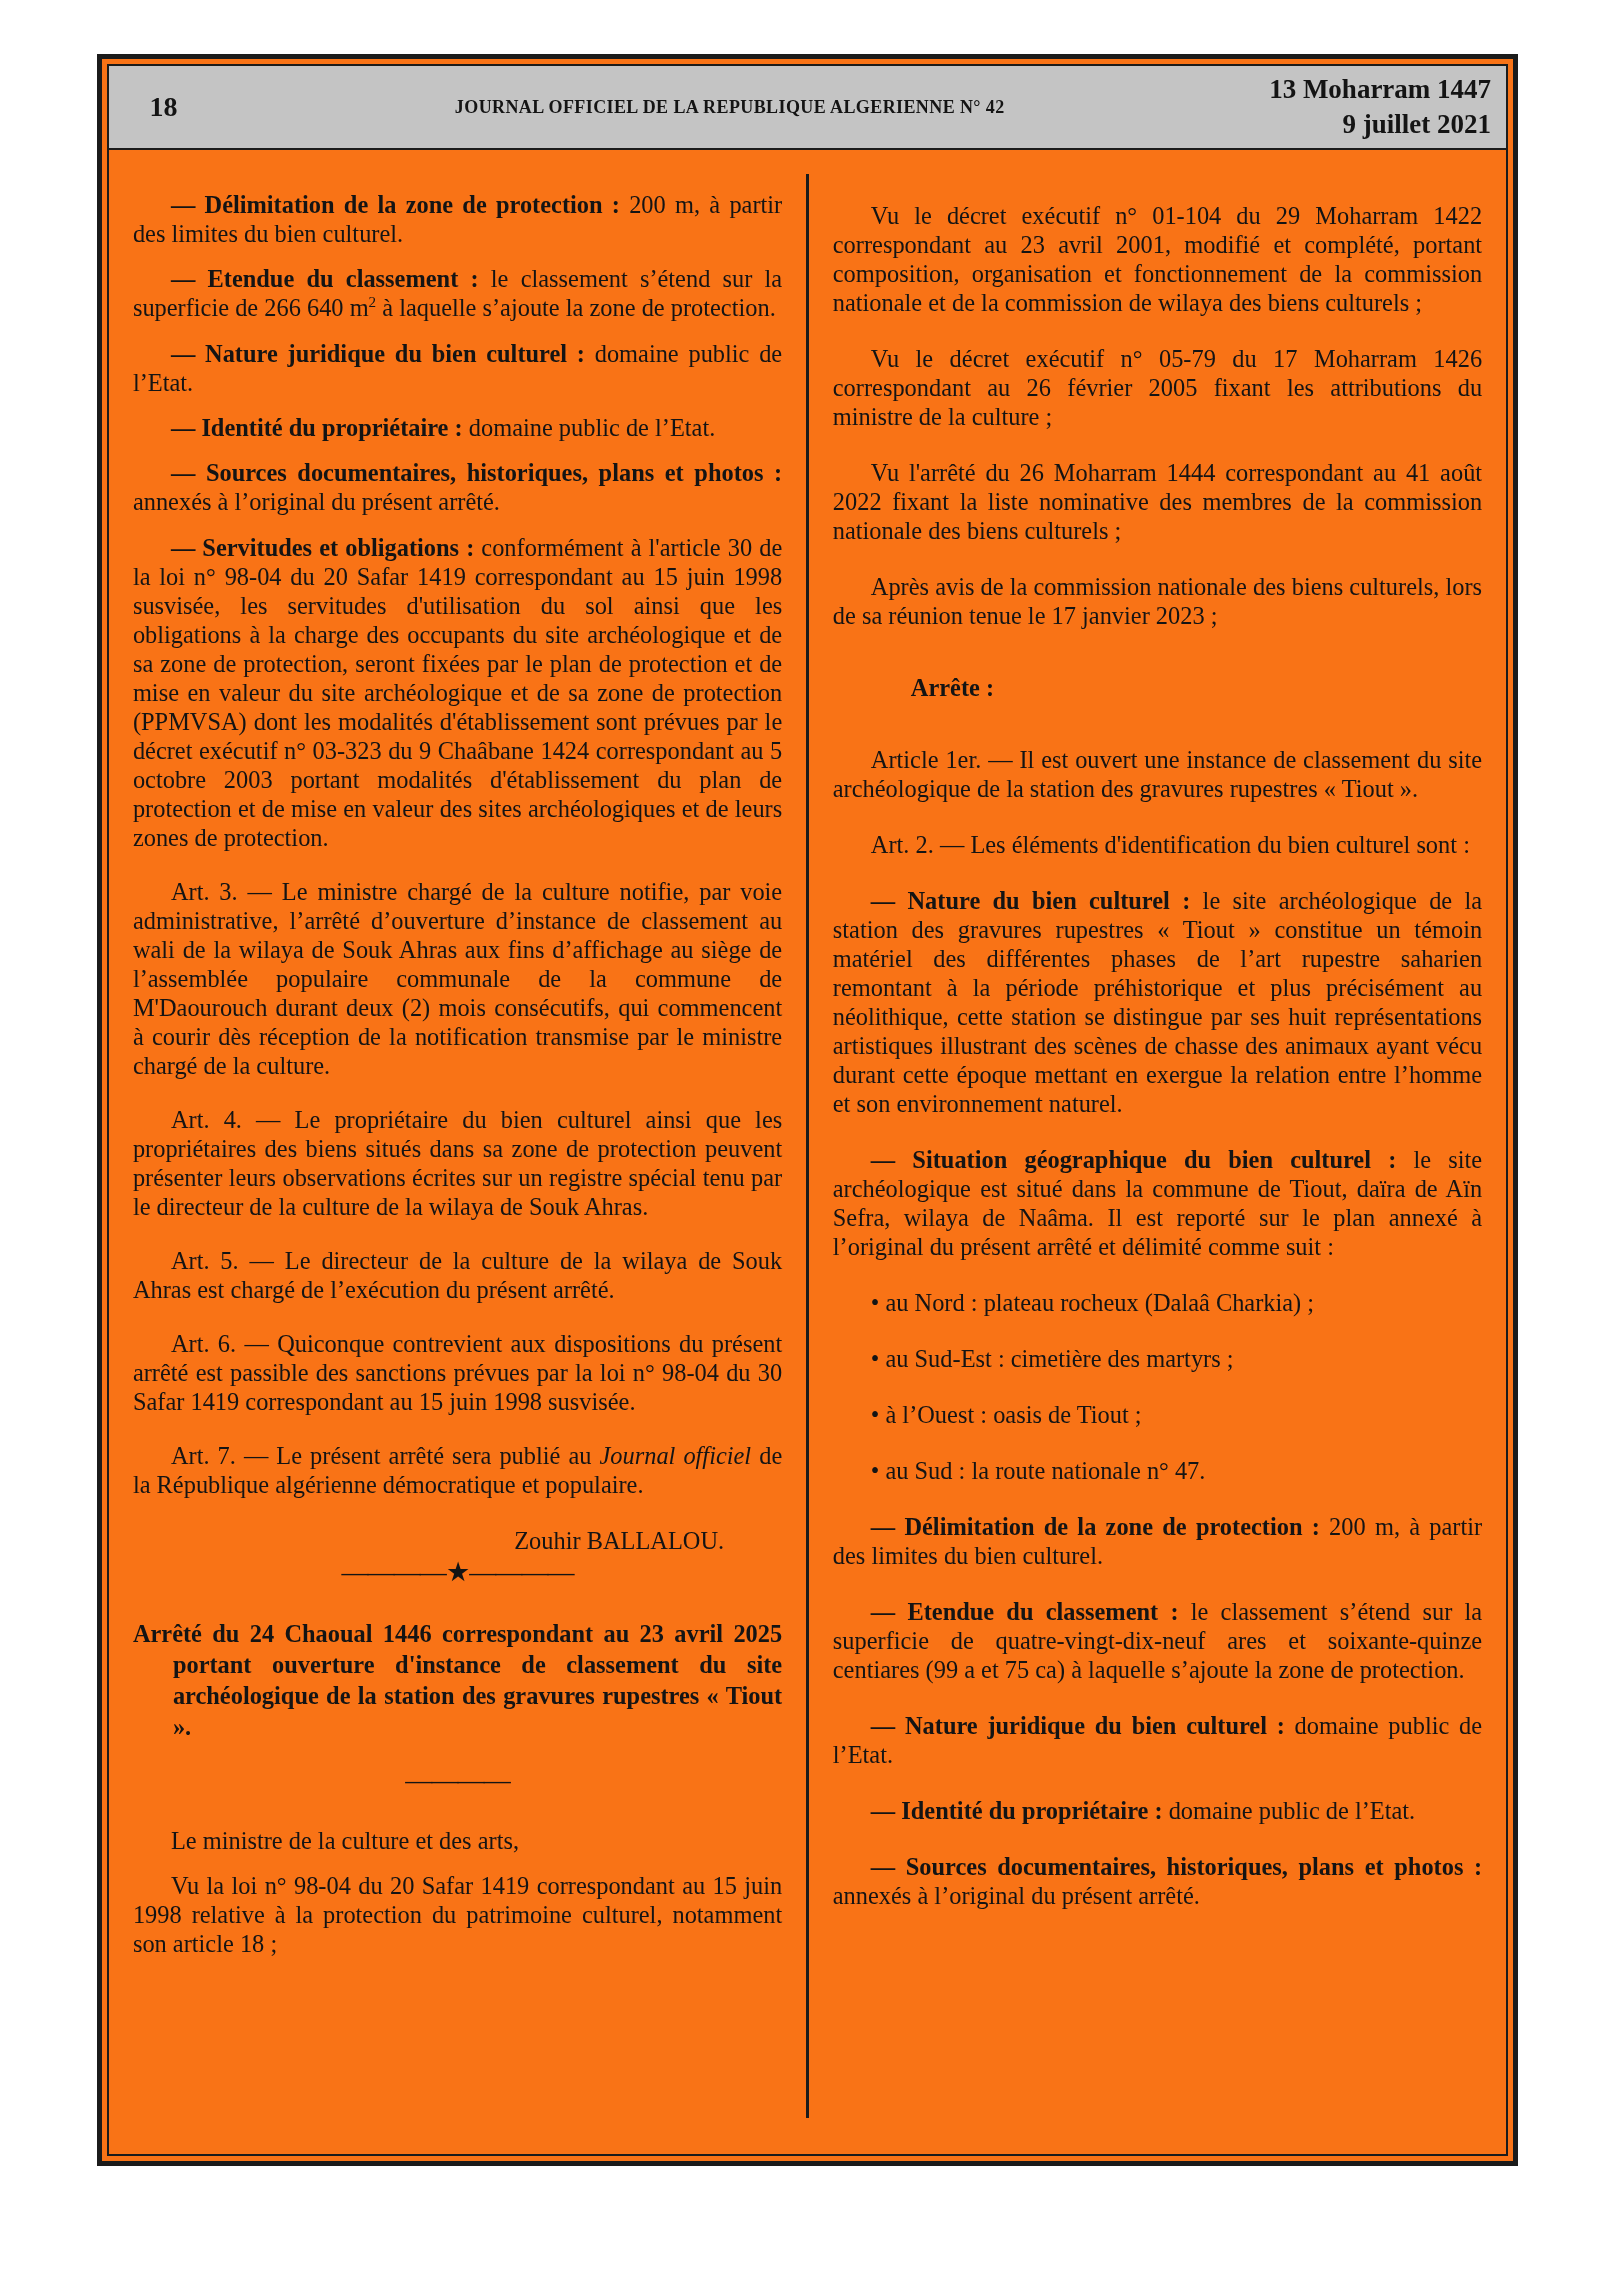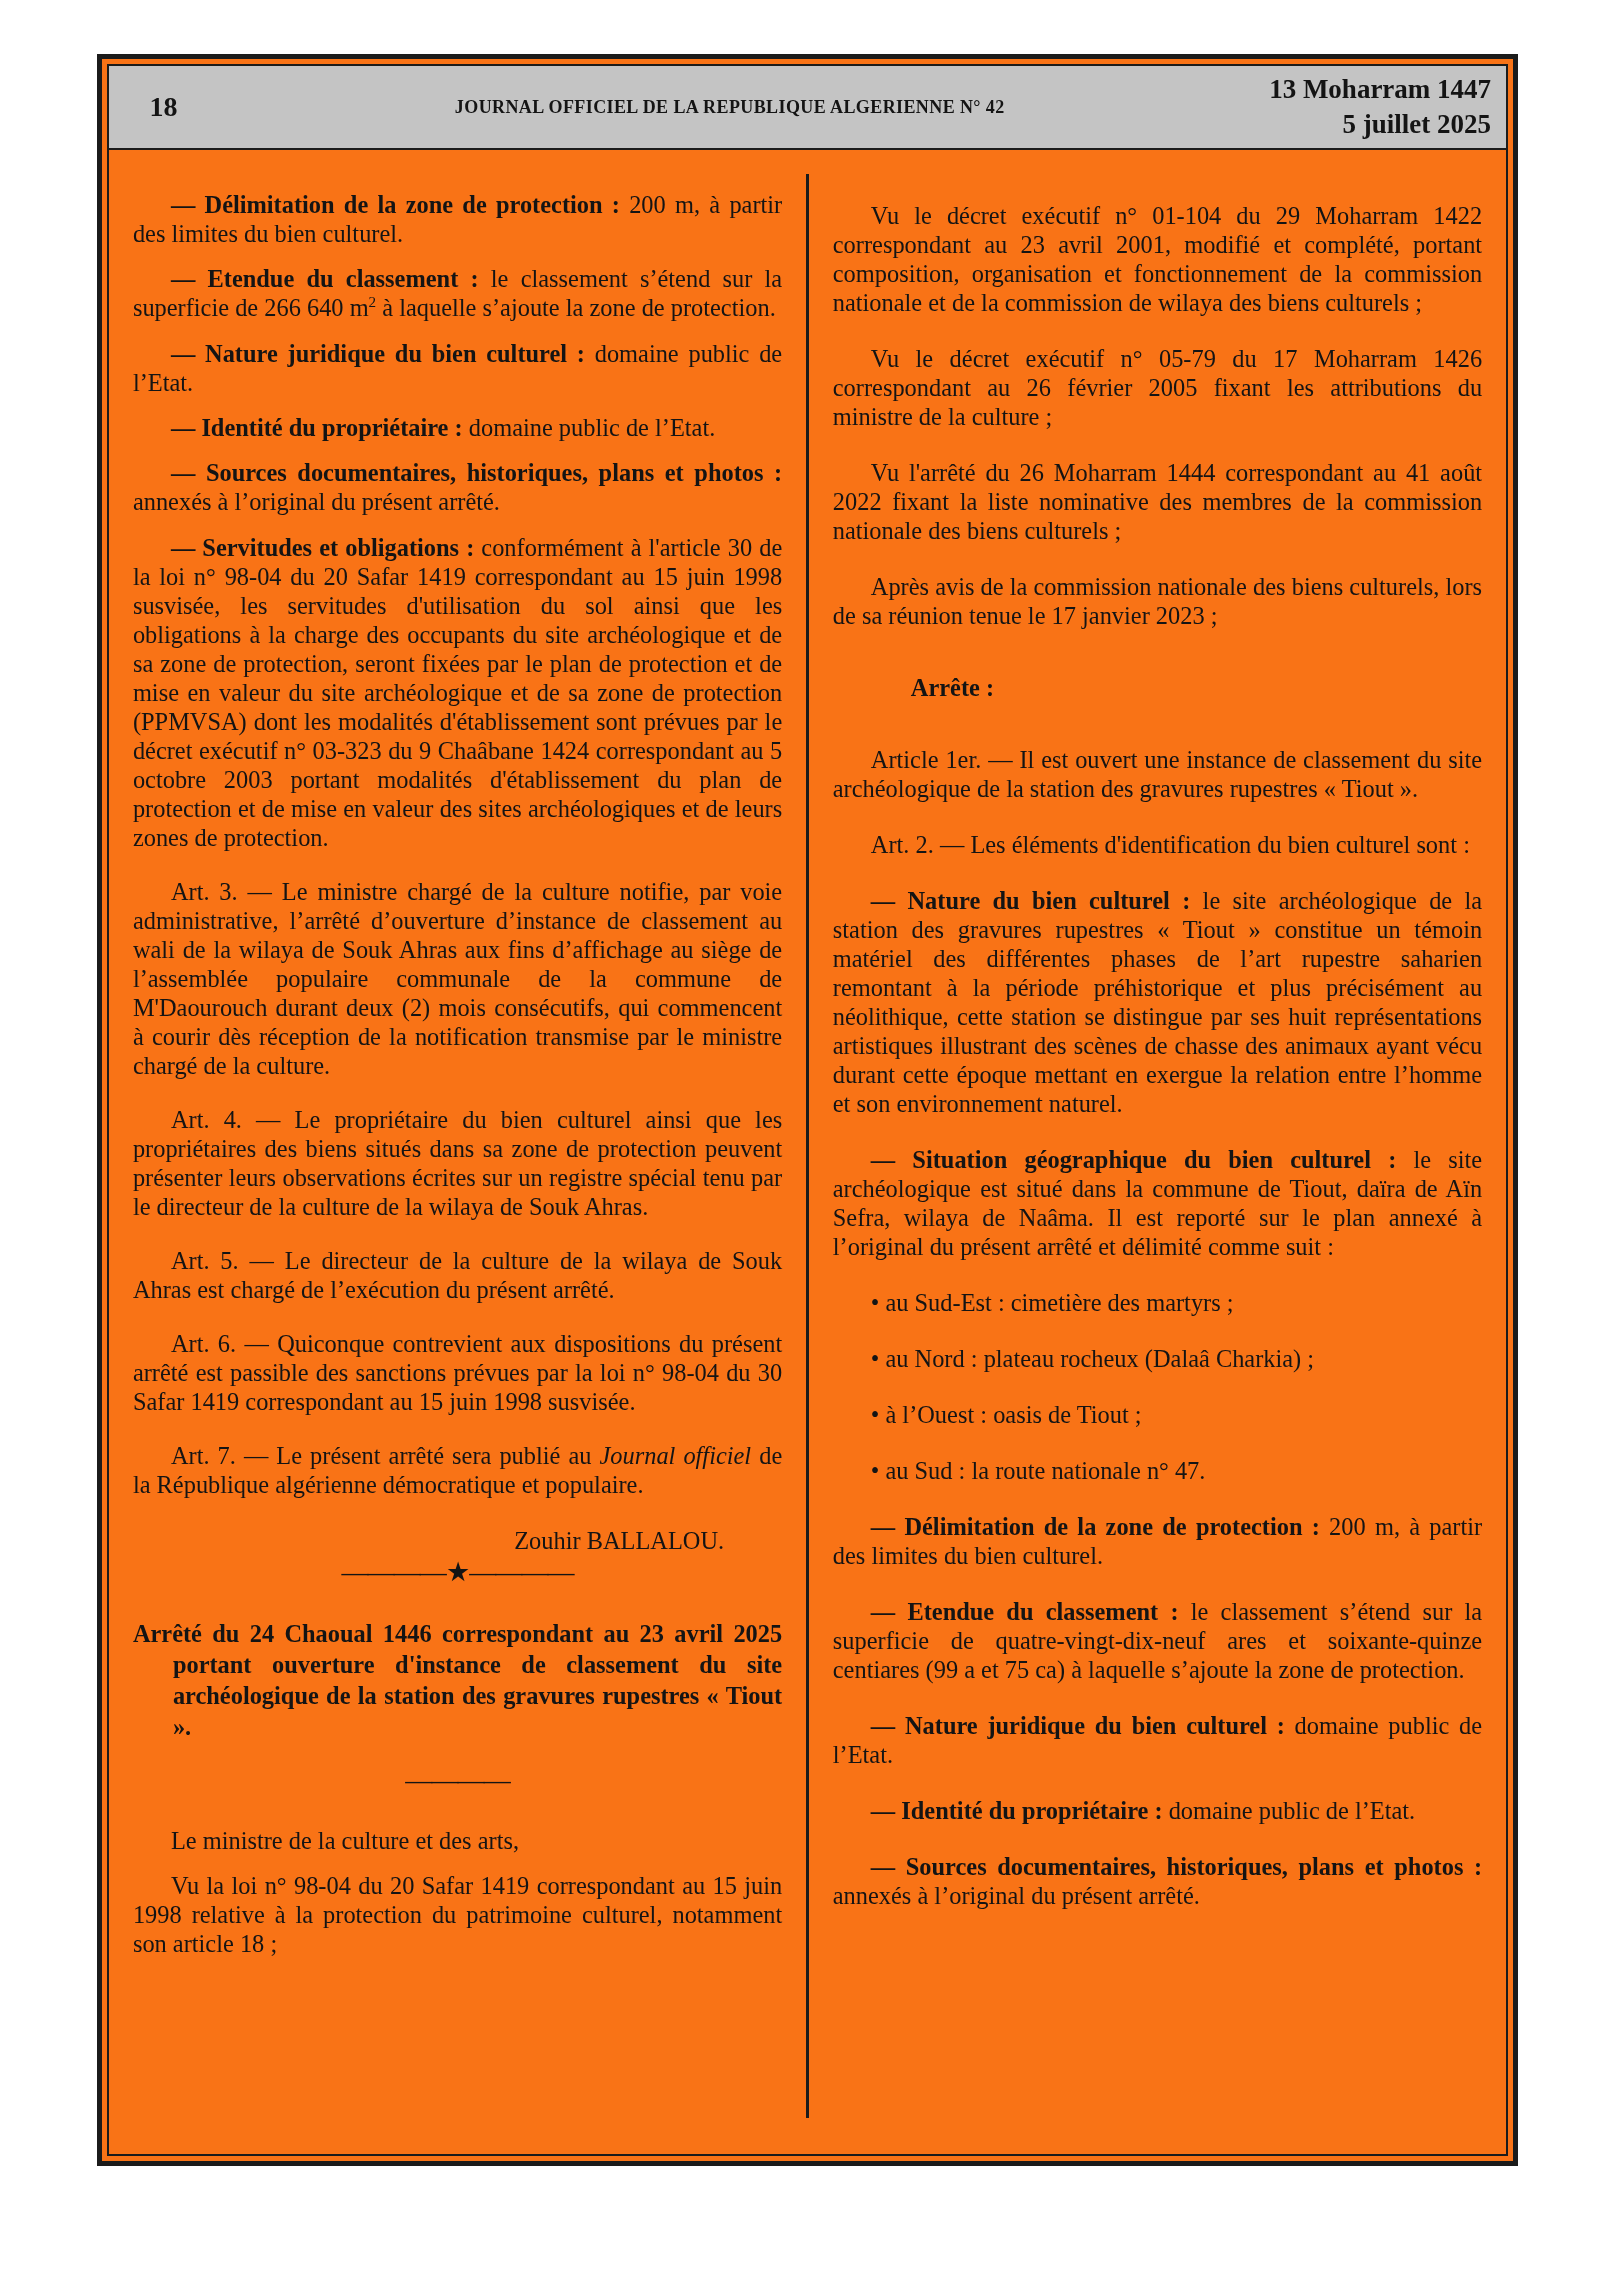--- a/index.html
+++ b/index.html
@@ -129,21 +129,21 @@
 <body>
 
 <div class="page-frame">
   <div class="page-inner">
 
     <div class="page-header">
       <div class="page-num">18</div>
       <div class="journal-title">JOURNAL OFFICIEL DE LA REPUBLIQUE ALGERIENNE N° 42</div>
       <div class="dates">
         <div>13 Moharram 1447</div>
-        <div>5 juillet 2025</div>
+        <div>9 juillet 2021</div>
       </div>
     </div>
 
     <div class="content">
       <div class="col col-left">
           <p class="para t-p"><span class="seg-b">— Délimitation de la zone de protection : </span><span class="seg-n">200 m, à partir des limites du bien culturel.</span></p>
           <p class="para t-p"><span class="seg-b">— Etendue du classement : </span><span class="seg-n">le classement s’étend sur la superficie de 266 640 m</span><sup class="seg-sup">2</sup><span class="seg-n"> à laquelle s’ajoute la zone de protection.</span></p>
           <p class="para t-p"><span class="seg-b">— Nature juridique du bien culturel : </span><span class="seg-n">domaine public de l’Etat.</span></p>
           <p class="para t-p"><span class="seg-b">— Identité du propriétaire : </span><span class="seg-n">domaine public de l’Etat.</span></p>
           <p class="para t-p"><span class="seg-b">— Sources documentaires, historiques, plans et photos : </span><span class="seg-n">annexés à l’original du présent arrêté.</span></p>
@@ -164,22 +164,22 @@
       <div class="col col-right">
           <p class="para t-p"><span class="seg-n">Vu le décret exécutif n° 01-104 du 29 Moharram 1422 correspondant au 23 avril 2001, modifié et complété, portant composition, organisation et fonctionnement de la commission nationale et de la commission de wilaya des biens culturels ;</span></p>
           <p class="para t-p"><span class="seg-n">Vu le décret exécutif n° 05-79 du 17 Moharram 1426 correspondant au 26 février 2005 fixant les attributions du ministre de la culture ;</span></p>
           <p class="para t-p"><span class="seg-n">Vu l'arrêté du 26 Moharram 1444 correspondant au 41 août 2022 fixant la liste nominative des membres de la commission nationale des biens culturels ;</span></p>
           <p class="para t-p"><span class="seg-n">Après avis de la commission nationale des biens culturels, lors de sa réunion tenue le 17 janvier 2023 ;</span></p>
           <p class="para t-arrete"><span class="seg-b">Arrête :</span></p>
           <p class="para t-p"><span class="seg-n">Article 1er. — Il est ouvert une instance de classement du site archéologique de la station des gravures rupestres « Tiout ».</span></p>
           <p class="para t-p"><span class="seg-n">Art. 2. — Les éléments d'identification du bien culturel sont :</span></p>
           <p class="para t-p"><span class="seg-b">— Nature du bien culturel : </span><span class="seg-n">le site archéologique de la station des gravures rupestres « Tiout » constitue un témoin matériel des différentes phases de l’art rupestre saharien remontant à la période préhistorique et plus précisément au néolithique, cette station se distingue par ses huit représentations artistiques illustrant des scènes de chasse des animaux ayant vécu durant cette époque mettant en exergue la relation entre l’homme et son environnement naturel.</span></p>
           <p class="para t-p"><span class="seg-b">— Situation géographique du bien culturel : </span><span class="seg-n">le site archéologique est situé dans la commune de Tiout, daïra de Aïn Sefra, wilaya de Naâma. Il est reporté sur le plan annexé à l’original du présent arrêté et délimité comme suit :</span></p>
+          <p class="para t-p"><span class="seg-n">• au Nord : plateau rocheux (Dalaâ Charkia) ;</span></p>
           <p class="para t-p"><span class="seg-n">• au Sud-Est : cimetière des martyrs ;</span></p>
-          <p class="para t-p"><span class="seg-n">• au Nord : plateau rocheux (Dalaâ Charkia) ;</span></p>
           <p class="para t-p"><span class="seg-n">• à l’Ouest : oasis de Tiout ;</span></p>
           <p class="para t-p"><span class="seg-n">• au Sud : la route nationale n° 47.</span></p>
           <p class="para t-p"><span class="seg-b">— Délimitation de la zone de protection : </span><span class="seg-n">200 m, à partir des limites du bien culturel.</span></p>
           <p class="para t-p"><span class="seg-b">— Etendue du classement : </span><span class="seg-n">le classement s’étend sur la superficie de quatre-vingt-dix-neuf ares et soixante-quinze centiares (99 a et 75 ca) à laquelle s’ajoute la zone de protection.</span></p>
           <p class="para t-p"><span class="seg-b">— Nature juridique du bien culturel : </span><span class="seg-n">domaine public de l’Etat.</span></p>
           <p class="para t-p"><span class="seg-b">— Identité du propriétaire : </span><span class="seg-n">domaine public de l’Etat.</span></p>
           <p class="para t-p"><span class="seg-b">— Sources documentaires, historiques, plans et photos : </span><span class="seg-n">annexés à l’original du présent arrêté.</span></p>
         </div>
     </div>
 

